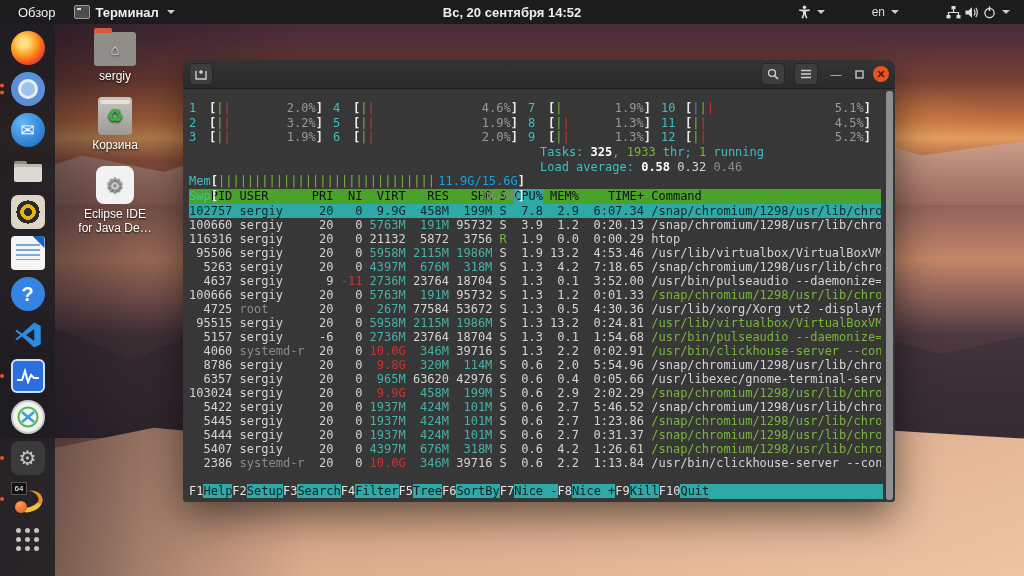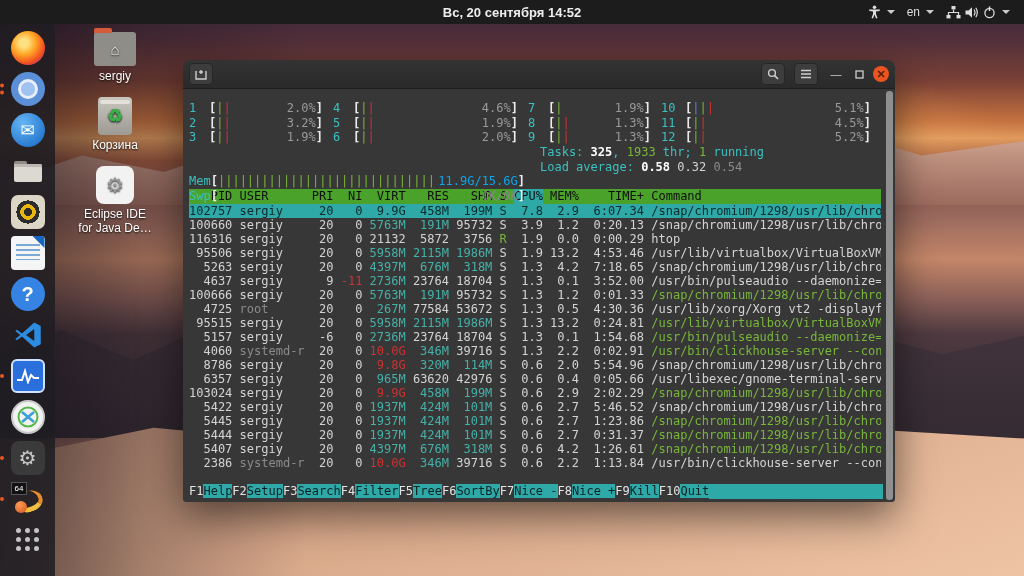--- a/index.html
+++ b/index.html
@@ -28,21 +28,21 @@
   .tb-left{display:flex;align-items:center;gap:18px;padding-left:18px;}
   .tb-activities{cursor:pointer;}
   .tb-app{display:flex;align-items:center;gap:6px;font-weight:bold;}
   .term-ico{width:14px;height:12px;background:#4d4d4d;border:1px solid #9a9a9a;border-radius:2px;position:relative;}
   .term-ico:after{content:"";position:absolute;left:2px;top:2px;width:4px;height:2px;background:#ddd;}
   .caret{width:0;height:0;border-left:4px solid transparent;border-right:4px solid transparent;border-top:4px solid #ccc;display:inline-block;margin-left:2px;}
   .tb-clock{position:absolute;left:0;right:0;text-align:center;font-weight:bold;font-size:13px;pointer-events:none;}
   .tb-right{margin-left:auto;display:flex;align-items:center;gap:12px;padding-right:14px;z-index:2;}
   .tb-right svg{display:block;}
   .tb-lang{font-size:12px;color:#ddd;}
-  .tb-group{display:flex;align-items:center;gap:4px;}
+  .tb-group{display:flex;align-items:center;gap:4px;margin-left:35px;}
   
   .dock{position:absolute;left:0;top:24px;width:55px;height:552px;background:rgba(32,30,34,.88);
     display:flex;flex-direction:column;align-items:center;gap:5px;padding-top:6px;box-sizing:border-box;z-index:40;}
   .dock-item{position:relative;width:38px;height:36px;display:flex;align-items:center;justify-content:center;}
   .dots{position:absolute;left:-9px;top:50%;transform:translateY(-50%);display:flex;flex-direction:column;gap:3px;}
   .dots i{width:4px;height:4px;border-radius:50%;background:#e95420;display:block;}
   .ic{width:34px;height:34px;display:flex;align-items:center;justify-content:center;border-radius:8px;box-sizing:border-box;}
   .ic-firefox{border-radius:50%;background:radial-gradient(circle at 38% 35%,#ffe082 0 14%,#ffa726 38%,#f4511e 66%,#8e24aa 95%);}
   .ic-chromium{border-radius:50%;background:#5b8fd8;position:relative;}
   .ic-chromium:after{content:"";position:absolute;left:7px;top:7px;width:20px;height:20px;border-radius:50%;
@@ -132,20 +132,28 @@
 
 <div class="desktop">
   <div class="wall-glow"></div>
   <div class="wall-peaks"></div>
   <div class="wall-trees"></div>
   <div class="wall-snow"></div>
   <div class="wall-dark-left"></div>
 </div>
 
 <div class="topbar">
+  <div class="tb-left">
+    <span class="tb-activities">Обзор</span>
+    <span class="tb-app">
+      <span class="term-ico"></span>
+      <span>Терминал</span>
+      <span class="caret"></span>
+    </span>
+  </div>
   <div class="tb-clock">Вс, 20 сентября  14:52</div>
   <div class="tb-right">
     <span class="tb-group">
       <svg width="13" height="14" viewBox="0 0 13 14">
           <circle cx="6.5" cy="2.2" r="1.8" fill="#ddd"></circle>
           <path d="M1 4.5 L12 4.5 L11.6 6 L8 6.6 L8 9 L9.5 13 L8 13.6 L6.5 9.6 L5 13.6 L3.5 13 L5 9 L5 6.6 L1.4 6 Z" fill="#ddd"></path>
         </svg>
       <span class="caret"></span>
     </span>
     <span class="tb-group">
@@ -430,21 +438,21 @@
             <span class="mbr">]</span>
           </span>
         </div>
       </div>
     <div class="line">
       <span class="memwrap" id="mem-meter"><span class="memlabel">Mem</span><span class="mbr">[</span><span class="mbar"><i class="b-g">|</i><i class="b-g">|</i><i class="b-g">|</i><i class="b-g">|</i><i class="b-g">|</i><i class="b-g">|</i><i class="b-g">|</i><i class="b-g">|</i><i class="b-g">|</i><i class="b-g">|</i><i class="b-g">|</i><i class="b-g">|</i><i class="b-g">|</i><i class="b-g">|</i><i class="b-g">|</i><i class="b-g">|</i><i class="b-g">|</i><i class="b-g">|</i><i class="b-g">|</i><i class="b-g">|</i><i class="b-g">|</i><i class="b-g">|</i><i class="b-g">|</i><i class="b-g">|</i><i class="b-g">|</i><i class="b-g">|</i><i class="b-g">|</i><i class="b-g">|</i><i class="b-g">|</i><i class="b-g">|</i><i class="b-g">|</i></span><span class="c-yel">11.9G/15.6G</span><span class="mbr">]</span></span>
       <span class="rinfo" id="tasks-line"><span class="c-cyan">Tasks: </span><span class="c-wb">325</span><span class="c-cyan">, </span><span class="c-grn">1933</span><span class="c-cyan"> thr; </span><span class="c-grn">1</span><span class="c-cyan"> running</span></span>
     </div>
     <div class="line">
       <span class="memwrap" id="swp-meter"><span class="memlabel">Swp</span><span class="mbr">[</span><span class="mbar"></span><span class="c-dim">0K/0K</span><span class="mbr">]</span></span>
-      <span class="rinfo" id="load-line"><span class="c-cyan">Load average: </span><span class="c-wb">0.58 </span><span class="c-w">0.32 </span><span class="c-dim">0.54</span></span>
+      <span class="rinfo" id="load-line"><span class="c-cyan">Load average: </span><span class="c-wb">0.58 </span><span class="c-w">0.32 </span><span class="c-dim">0.46</span></span>
     </div>
     <div class="line"></div>
     <div class="hrow" id="table-header"><span class="hcell a-r" style="width:6ch;margin-right:1ch">PID</span><span class="hcell a-l" style="width:9ch;margin-right:1ch">USER</span><span class="hcell a-r" style="width:3ch;margin-right:1ch">PRI</span><span class="hcell a-r" style="width:3ch;margin-right:1ch">NI</span><span class="hcell a-r" style="width:5ch;margin-right:1ch">VIRT</span><span class="hcell a-r" style="width:5ch;margin-right:1ch">RES</span><span class="hcell a-r" style="width:5ch;margin-right:1ch">SHR</span><span class="hcell a-l" style="width:1ch;margin-right:1ch">S</span><span class="hcell a-r sort" style="width:4ch;margin-right:1ch">CPU%</span><span class="hcell a-r" style="width:4ch;margin-right:1ch">MEM%</span><span class="hcell a-r" style="width:8ch;margin-right:1ch">TIME+</span><span class="hcell a-l" style="flex:1;margin-right:1ch">Command</span></div>
     <div id="process-rows">
         <div class="prow sel"><span class="cell a-r c-fg" style="width:6ch;margin-right:1ch">102757</span><span class="cell a-l c-fg" style="width:9ch;margin-right:1ch">sergiy</span><span class="cell a-r c-fg" style="width:3ch;margin-right:1ch">20</span><span class="cell a-r c-fg" style="width:3ch;margin-right:1ch">0</span><span class="cell a-r c-fg" style="width:5ch;margin-right:1ch">9.9G</span><span class="cell a-r c-fg" style="width:5ch;margin-right:1ch">458M</span><span class="cell a-r c-fg" style="width:5ch;margin-right:1ch">199M</span><span class="cell a-l c-fg" style="width:1ch;margin-right:1ch">S</span><span class="cell a-r c-fg" style="width:4ch;margin-right:1ch">7.8</span><span class="cell a-r c-fg" style="width:4ch;margin-right:1ch">2.9</span><span class="cell a-r c-fg" style="width:8ch;margin-right:1ch">6:07.34</span><span class="cmdcell c-fg">/snap/chromium/1298/usr/lib/chromiu</span></div>
         <div class="prow"><span class="cell a-r c-fg" style="width:6ch;margin-right:1ch">100660</span><span class="cell a-l c-fg" style="width:9ch;margin-right:1ch">sergiy</span><span class="cell a-r c-fg" style="width:3ch;margin-right:1ch">20</span><span class="cell a-r c-fg" style="width:3ch;margin-right:1ch">0</span><span class="cell a-r c-teal" style="width:5ch;margin-right:1ch">5763M</span><span class="cell a-r c-teal" style="width:5ch;margin-right:1ch">191M</span><span class="cell a-r c-fg" style="width:5ch;margin-right:1ch">95732</span><span class="cell a-l c-fg" style="width:1ch;margin-right:1ch">S</span><span class="cell a-r c-fg" style="width:4ch;margin-right:1ch">3.9</span><span class="cell a-r c-fg" style="width:4ch;margin-right:1ch">1.2</span><span class="cell a-r c-fg" style="width:8ch;margin-right:1ch">0:20.13</span><span class="cmdcell c-fg">/snap/chromium/1298/usr/lib/chromiu</span></div>
         <div class="prow"><span class="cell a-r c-fg" style="width:6ch;margin-right:1ch">116316</span><span class="cell a-l c-fg" style="width:9ch;margin-right:1ch">sergiy</span><span class="cell a-r c-fg" style="width:3ch;margin-right:1ch">20</span><span class="cell a-r c-fg" style="width:3ch;margin-right:1ch">0</span><span class="cell a-r c-fg" style="width:5ch;margin-right:1ch">21132</span><span class="cell a-r c-fg" style="width:5ch;margin-right:1ch">5872</span><span class="cell a-r c-fg" style="width:5ch;margin-right:1ch">3756</span><span class="cell a-l c-grn" style="width:1ch;margin-right:1ch">R</span><span class="cell a-r c-fg" style="width:4ch;margin-right:1ch">1.9</span><span class="cell a-r c-fg" style="width:4ch;margin-right:1ch">0.0</span><span class="cell a-r c-fg" style="width:8ch;margin-right:1ch">0:00.29</span><span class="cmdcell c-fg">htop</span></div>
         <div class="prow"><span class="cell a-r c-fg" style="width:6ch;margin-right:1ch">95506</span><span class="cell a-l c-fg" style="width:9ch;margin-right:1ch">sergiy</span><span class="cell a-r c-fg" style="width:3ch;margin-right:1ch">20</span><span class="cell a-r c-fg" style="width:3ch;margin-right:1ch">0</span><span class="cell a-r c-teal" style="width:5ch;margin-right:1ch">5958M</span><span class="cell a-r c-teal" style="width:5ch;margin-right:1ch">2115M</span><span class="cell a-r c-teal" style="width:5ch;margin-right:1ch">1986M</span><span class="cell a-l c-fg" style="width:1ch;margin-right:1ch">S</span><span class="cell a-r c-fg" style="width:4ch;margin-right:1ch">1.9</span><span class="cell a-r c-fg" style="width:4ch;margin-right:1ch">13.2</span><span class="cell a-r c-fg" style="width:8ch;margin-right:1ch">4:53.46</span><span class="cmdcell c-fg">/usr/lib/virtualbox/VirtualBoxVM --</span></div>
         <div class="prow"><span class="cell a-r c-fg" style="width:6ch;margin-right:1ch">5263</span><span class="cell a-l c-fg" style="width:9ch;margin-right:1ch">sergiy</span><span class="cell a-r c-fg" style="width:3ch;margin-right:1ch">20</span><span class="cell a-r c-fg" style="width:3ch;margin-right:1ch">0</span><span class="cell a-r c-teal" style="width:5ch;margin-right:1ch">4397M</span><span class="cell a-r c-teal" style="width:5ch;margin-right:1ch">676M</span><span class="cell a-r c-teal" style="width:5ch;margin-right:1ch">318M</span><span class="cell a-l c-fg" style="width:1ch;margin-right:1ch">S</span><span class="cell a-r c-fg" style="width:4ch;margin-right:1ch">1.3</span><span class="cell a-r c-fg" style="width:4ch;margin-right:1ch">4.2</span><span class="cell a-r c-fg" style="width:8ch;margin-right:1ch">7:18.65</span><span class="cmdcell c-fg">/snap/chromium/1298/usr/lib/chromiu</span></div>
         <div class="prow"><span class="cell a-r c-fg" style="width:6ch;margin-right:1ch">4637</span><span class="cell a-l c-fg" style="width:9ch;margin-right:1ch">sergiy</span><span class="cell a-r c-fg" style="width:3ch;margin-right:1ch">9</span><span class="cell a-r c-red" style="width:3ch;margin-right:1ch">-11</span><span class="cell a-r c-teal" style="width:5ch;margin-right:1ch">2736M</span><span class="cell a-r c-fg" style="width:5ch;margin-right:1ch">23764</span><span class="cell a-r c-fg" style="width:5ch;margin-right:1ch">18704</span><span class="cell a-l c-fg" style="width:1ch;margin-right:1ch">S</span><span class="cell a-r c-fg" style="width:4ch;margin-right:1ch">1.3</span><span class="cell a-r c-fg" style="width:4ch;margin-right:1ch">0.1</span><span class="cell a-r c-fg" style="width:8ch;margin-right:1ch">3:52.00</span><span class="cmdcell c-fg">/usr/bin/pulseaudio --daemonize=no</span></div>

